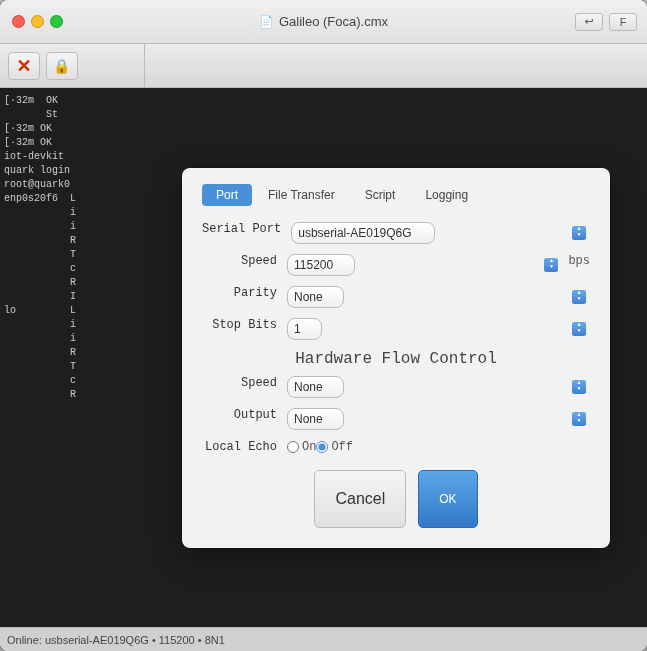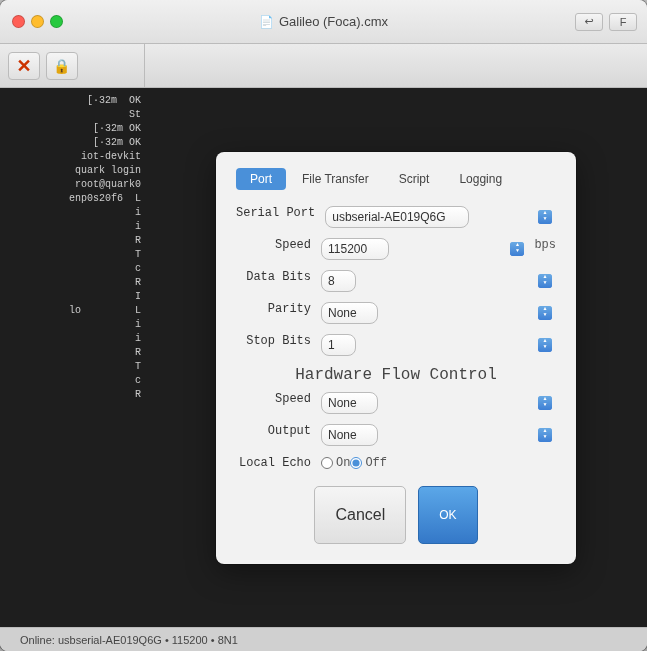--- a/index.html
+++ b/index.html
@@ -84,21 +84,20 @@
       width: 145px;
       background: #1e1e1e;
       color: #ddd;
       font-family: 'Courier New', monospace;
       font-size: 10px;
       padding: 6px 4px;
       overflow: hidden;
       flex-shrink: 0;
       display: flex;
       flex-direction: column;
-      align-items: flex-end;
     }
     .terminal-line {
       white-space: pre;
       line-height: 1.4;
       color: #ccc;
     }
     
     .toolbar {
       height: 44px;
       background: linear-gradient(to bottom, #ebebeb, #d8d8d8);
@@ -146,30 +145,30 @@
       overflow: hidden;
       position: relative;
     }
     
     .statusbar {
       height: 24px;
       background: #d0d0d0;
       border-top: 1px solid #bbb;
       display: flex;
       align-items: center;
-      padding: 0 20px;
+      padding: 0 7px;
       font-size: 11px;
       color: #444;
       flex-shrink: 0;
     }
     .modal {
       background: #f2f2f2;
       border-radius: 8px;
       box-shadow: 0 8px 30px rgba(0,0,0,0.4), 0 0 0 1px rgba(0,0,0,0.2);
-      width: 360px;
+      width: 428px;
       padding: 16px 20px 20px;
       pointer-events: all;
     }
     
     .tabs {
       display: flex;
       gap: 2px;
       margin-bottom: 16px;
     }
     .tab {
@@ -433,29 +432,20 @@
                 <span class="form-label">Speed</span>
                 <div class="select-wrapper">
                   <select class="form-select">
                     <option>115200</option>
                   </select>
                   <div class="select-arrows"></div>
                 </div>
                 <span class="unit-label">bps</span>
               </div>
 
-              <div class="form-row">
-                <span class="form-label">Data Bits</span>
-                <div class="select-wrapper">
-                  <select class="form-select">
-                    <option>8</option>
-                  </select>
-                  <div class="select-arrows"></div>
-                </div>
-              </div>
 
               <div class="form-row">
                 <span class="form-label">Parity</span>
                 <div class="select-wrapper">
                   <select class="form-select">
                     <option>None</option>
                   </select>
                   <div class="select-arrows"></div>
                 </div>
               </div>

